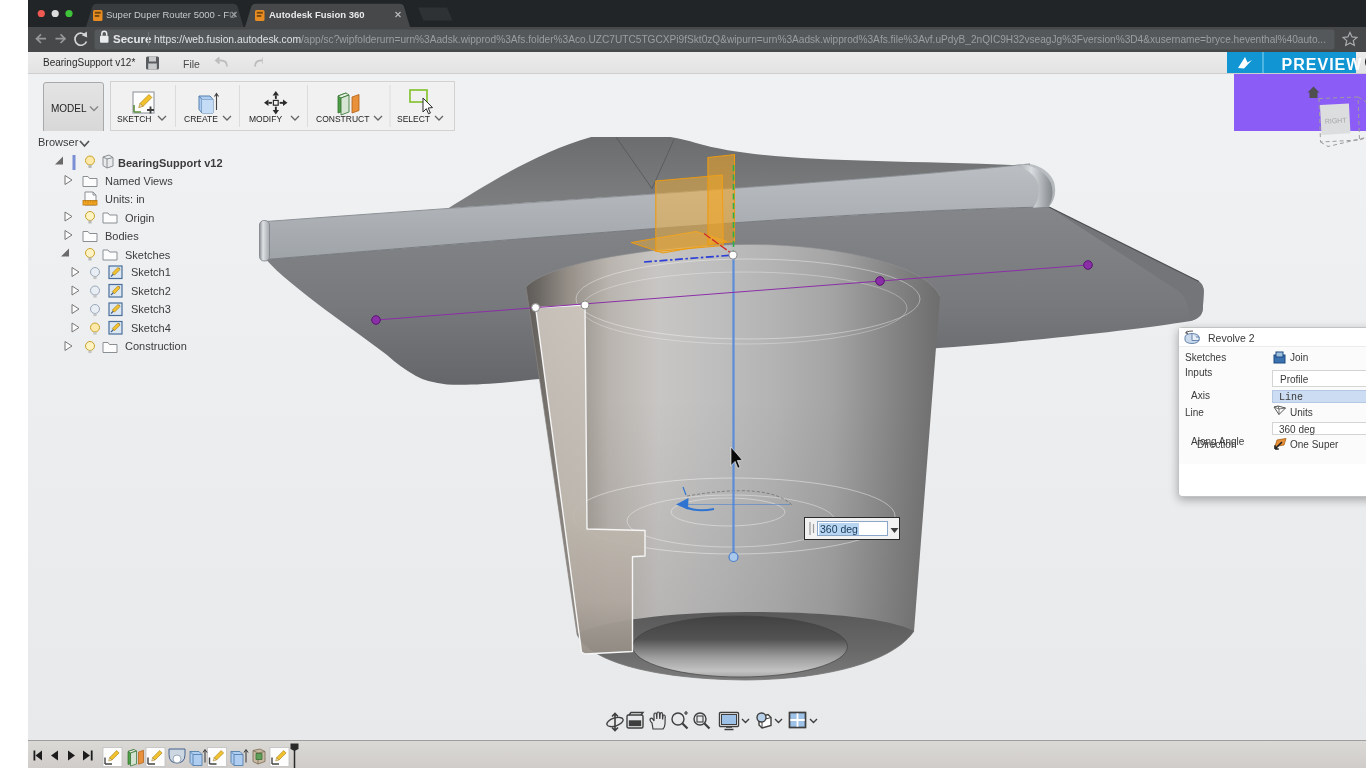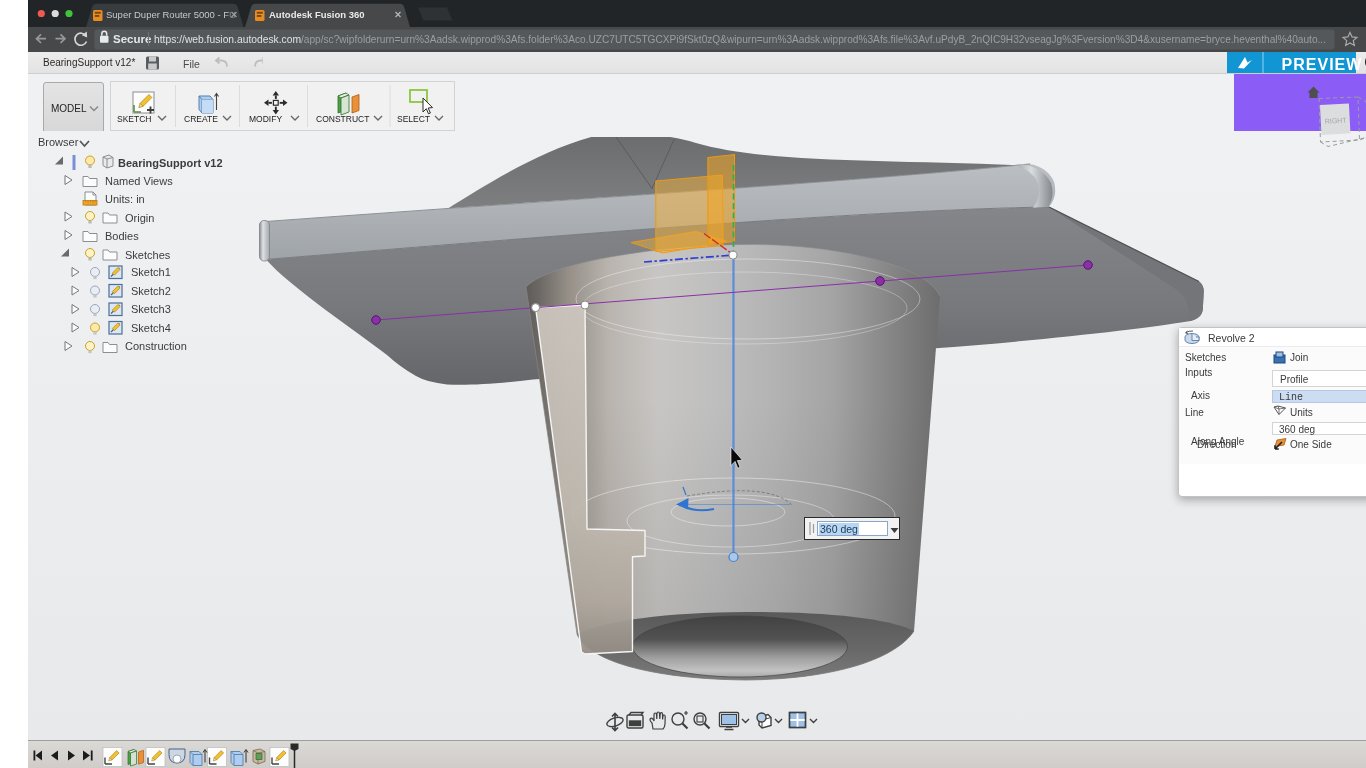--- a/index.html
+++ b/index.html
@@ -470,21 +470,21 @@
         </svg>
 
     <div class="abs" style="left:93px;top:75px;width:114px;height:13px;background:#fff;border:1px solid #d4d4d4;">
       <span class="abs" style="left:6px;top:1px;">360 deg</span>
     </div>
 
     <svg class="abs" style="left:94px;top:90px" width="15" height="14" viewBox="0 0 15 14">
           <path d="M4,3 L13,1.5 L11,8 L2,9.5 Z" fill="#e8913a" stroke="#a55e10" stroke-width=".8"></path>
           <path d="M9,5 L2,12 M2,12 L2,8.2 M2,12 L5.8,12" stroke="#222" stroke-width="1.6" fill="none"></path>
         </svg>
-    <span class="abs" style="left:111px;top:92px;">One Side</span>
+    <span class="abs" style="left:111px;top:92px;">One Super</span>
     <svg class="abs" style="left:197px;top:94px" width="10" height="8">
           <path d="M1,1.5 l4,4 4,-4" stroke="#555" stroke-width="1.4" fill="none"></path>
         </svg>
   </div>
 </div>
 
 <div class="abs" style="left:776px;top:517px;width:96px;height:23px;background:#f2f2f2;border:1.6px solid #2a2a2a;">
   <svg class="abs" style="left:3px;top:3px" width="8" height="15">
         <path d="M2,1 V14 M5.5,3 V12" stroke="#9a9a9a" stroke-width="1.2"></path>
       </svg>

